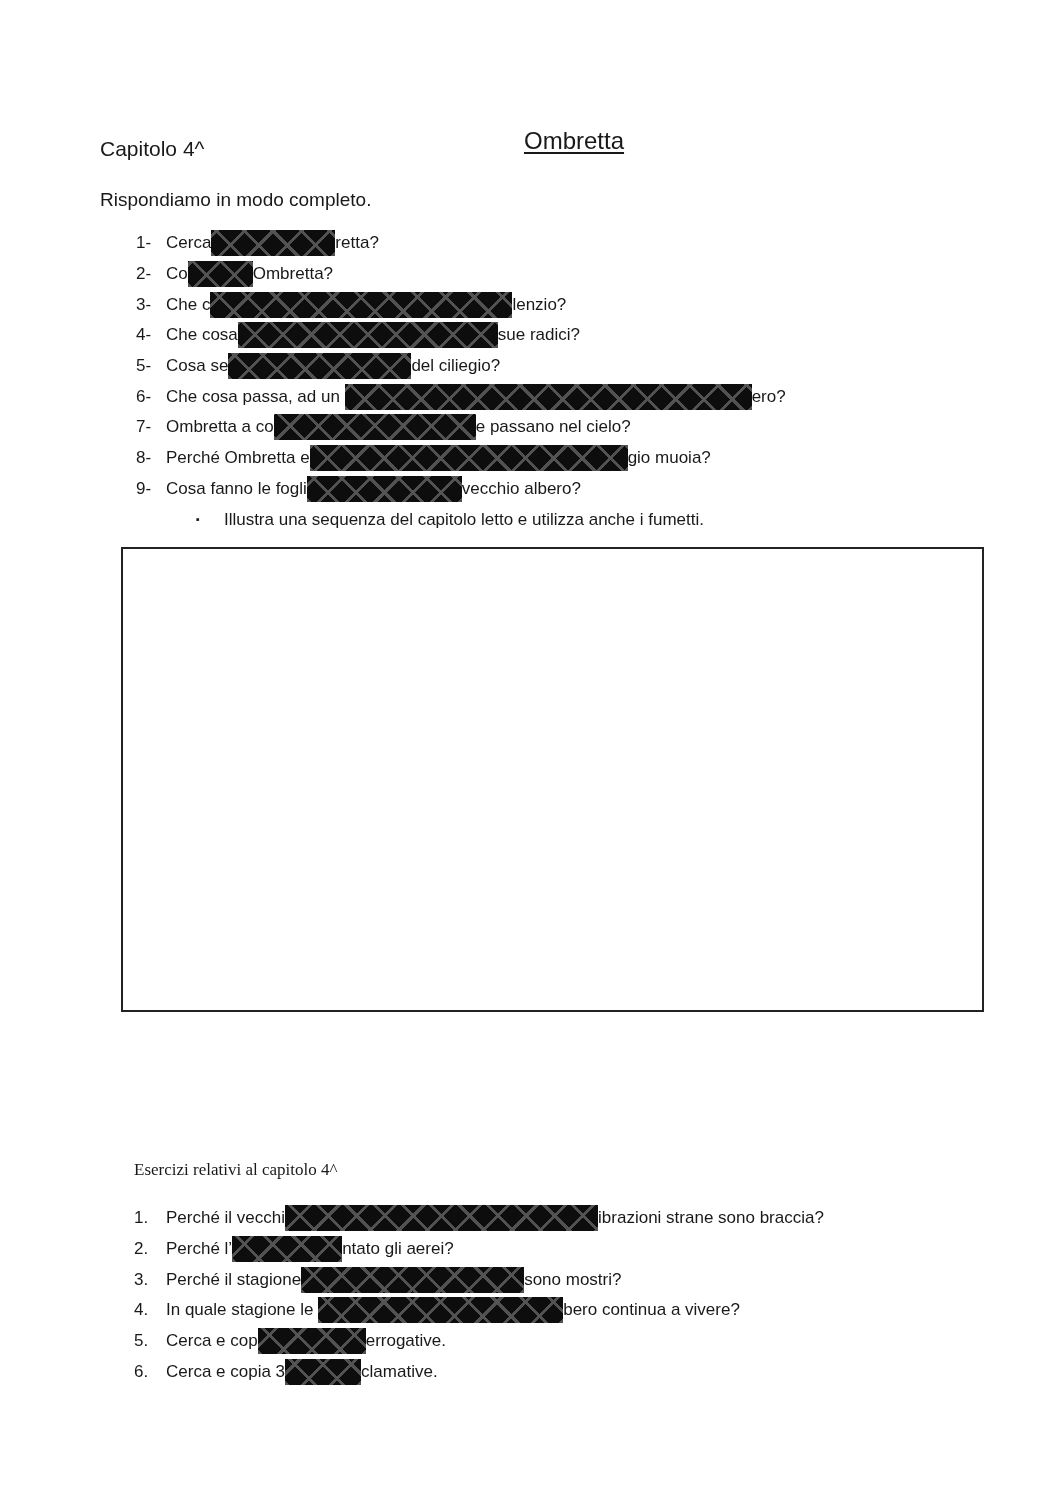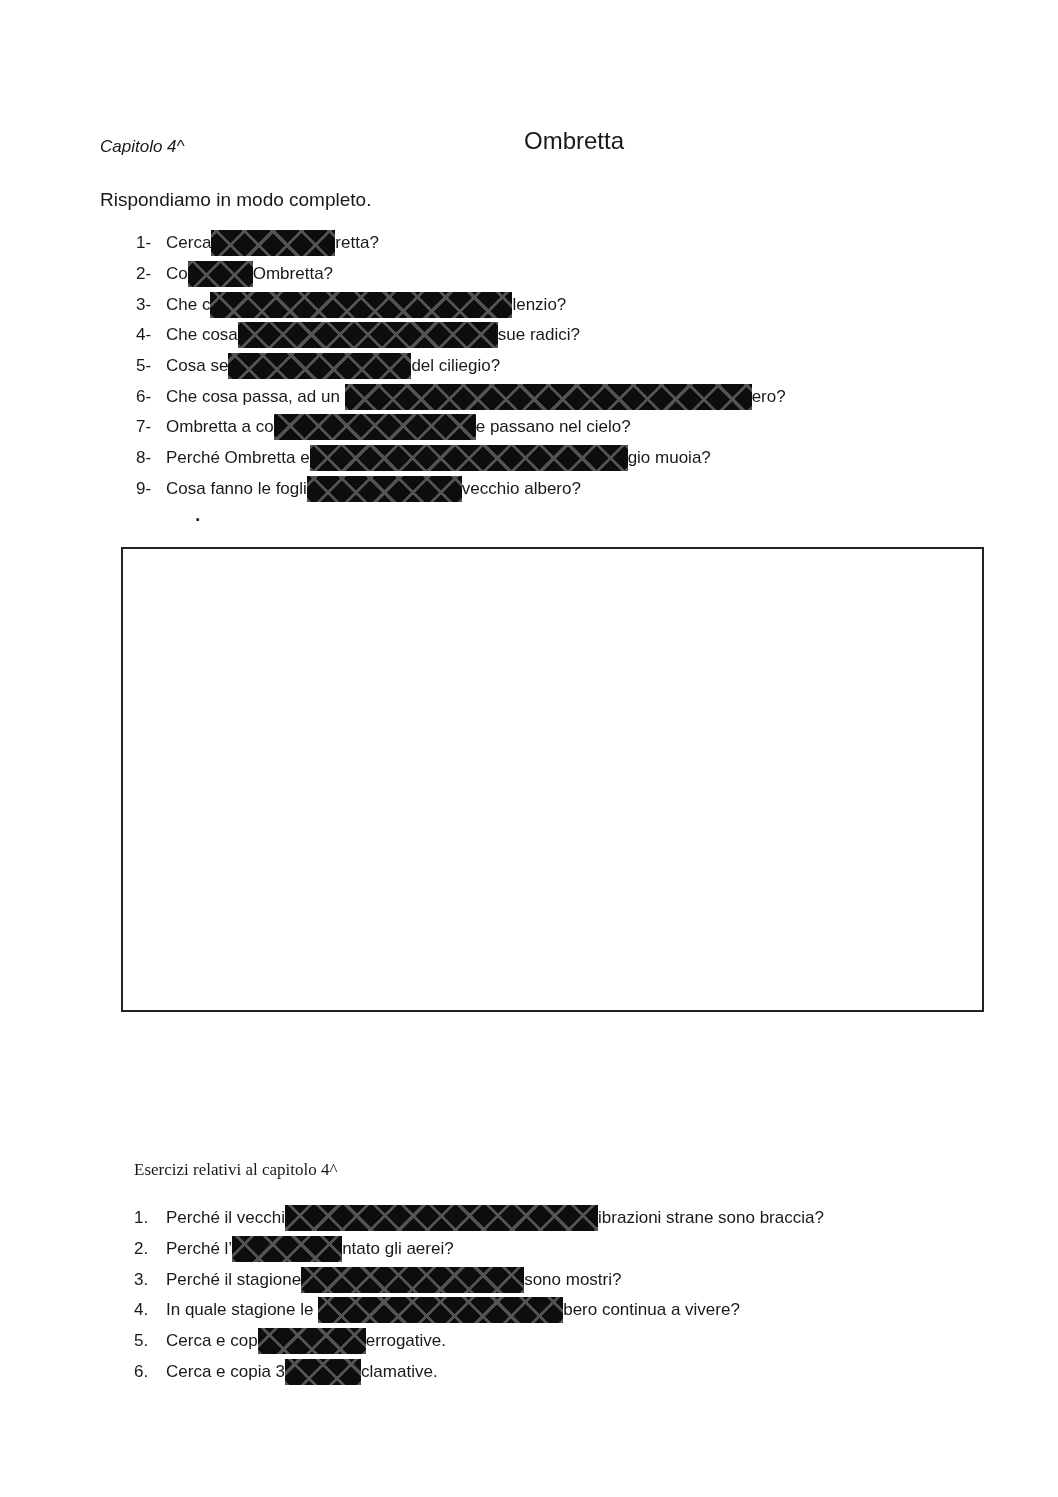--- a/index.html
+++ b/index.html
@@ -5,26 +5,26 @@
   html, body { margin: 0; padding: 0; background: #ffffff; }
   body {
     width: 1058px; height: 1497px;
     position: relative;
     font-family: "Liberation Sans", "DejaVu Sans", sans-serif;
     color: #191919;
     overflow: hidden;
   }
   .chapter-label {
     position: absolute; left: 100px; top: 137px;
-    font-size: 17px;
-    font-style: italic;
+    font-size: 21px;
   }
   .page-title {
     position: absolute; left: 524px; top: 127px;
     font-size: 24px;
+    text-decoration: underline;
     text-decoration-thickness: 2px;
     text-underline-offset: 3px;
   }
   .intro {
     position: absolute; left: 100px; top: 189px;
     font-size: 19px;
   }
   .questions-block {
     position: absolute; left: 136px; top: 228px;
   }
@@ -141,20 +141,21 @@
 
   <div class="row">
     <span class="num">9-</span>
     <span class="pre">Cosa fanno le fogli</span>
     <span class="redact" style="width: 155px;"></span>
     <span class="post">vecchio albero?</span>
   </div>
 </div>
     <div class="bullet-row">
       <span class="bullet-marker">▪</span>
+      <span>Illustra una sequenza del capitolo letto e utilizza anche i fumetti.</span>
     </div>
   </div>
 
   <div class="drawing-box"></div>
 
   <div class="exercises-heading">Esercizi relativi al capitolo 4^</div>
 
   <div class="exercises-list" id="exercises">
   <div class="row">
     <span class="num">1.</span>

